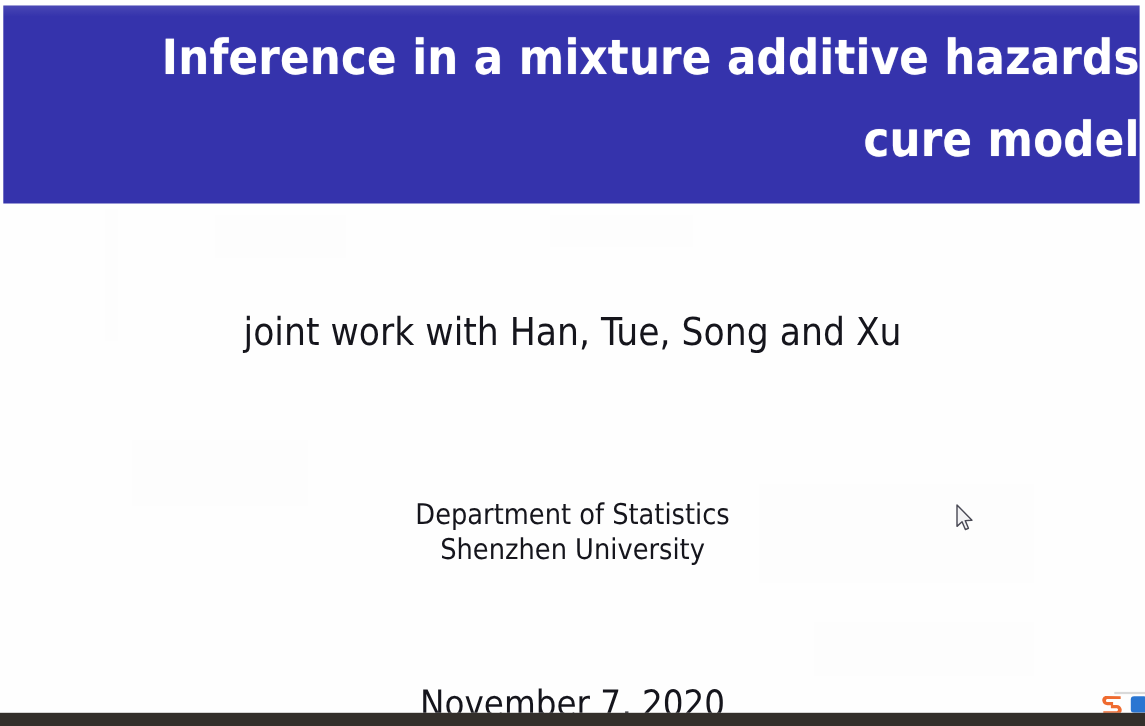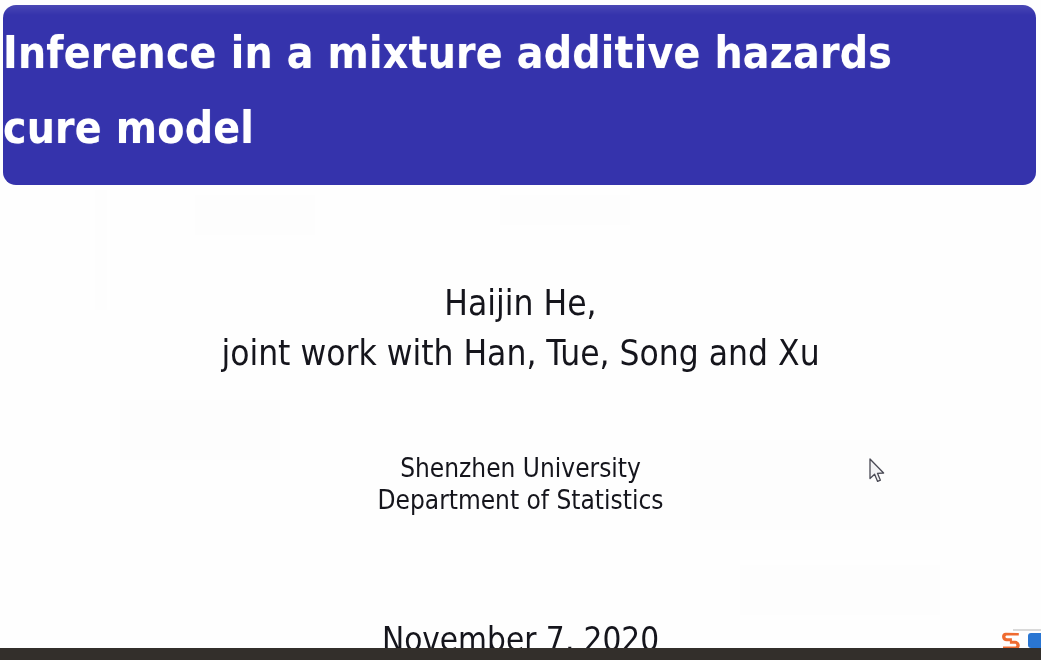--- a/index.html
+++ b/index.html
@@ -37,25 +37,24 @@
   
   #title-banner {
     position: absolute;
     left: 3px;
     top: 5px;
     width: 1033px;
     height: 180px;
     background: #3533ac;
     display: flex;
     flex-direction: column;
-    align-items: flex-start;
+    align-items: flex-end;
     justify-content: center;
     box-sizing: border-box;
     padding-bottom: 10px;
-    border-radius: 13px;
   }
   #title-banner .tline {
     color: #ffffff;
     font-family: "DejaVu Sans Condensed", "Liberation Sans Narrow", "Liberation Sans", sans-serif;
     font-weight: bold;
     font-size: 44px;
     line-height: 60px;
     letter-spacing: 0.2px;
     white-space: nowrap;
     text-align: center;
@@ -181,27 +180,26 @@
     <div class="ghost-smudge" style="left:740px; top:565px; width:200px; height:50px;"></div>
     <div class="ghost-smudge" style="left:120px; top:400px; width:160px; height:60px;"></div>
 
     <div id="title-banner">
       <div class="banner-ghost"></div>
       <div class="tline line1">Inference in a mixture additive hazards</div>
       <div class="tline line2">cure model</div>
     </div>
 
     <div class="textblock" id="author-block">
-      <div>Haijin He,</div>
       <div>joint work with Han, Tue, Song and Xu</div>
     </div>
 
     <div class="textblock" id="affiliation-block">
+      <div>Department of Statistics</div>
       <div>Shenzhen University</div>
-      <div>Department of Statistics</div>
     </div>
 
     <div class="textblock" id="date-block">
       <div>November 7, 2020</div>
     </div>
 
   </div>
 
   <div id="tray-icons">
     <div id="tray-line"></div>

